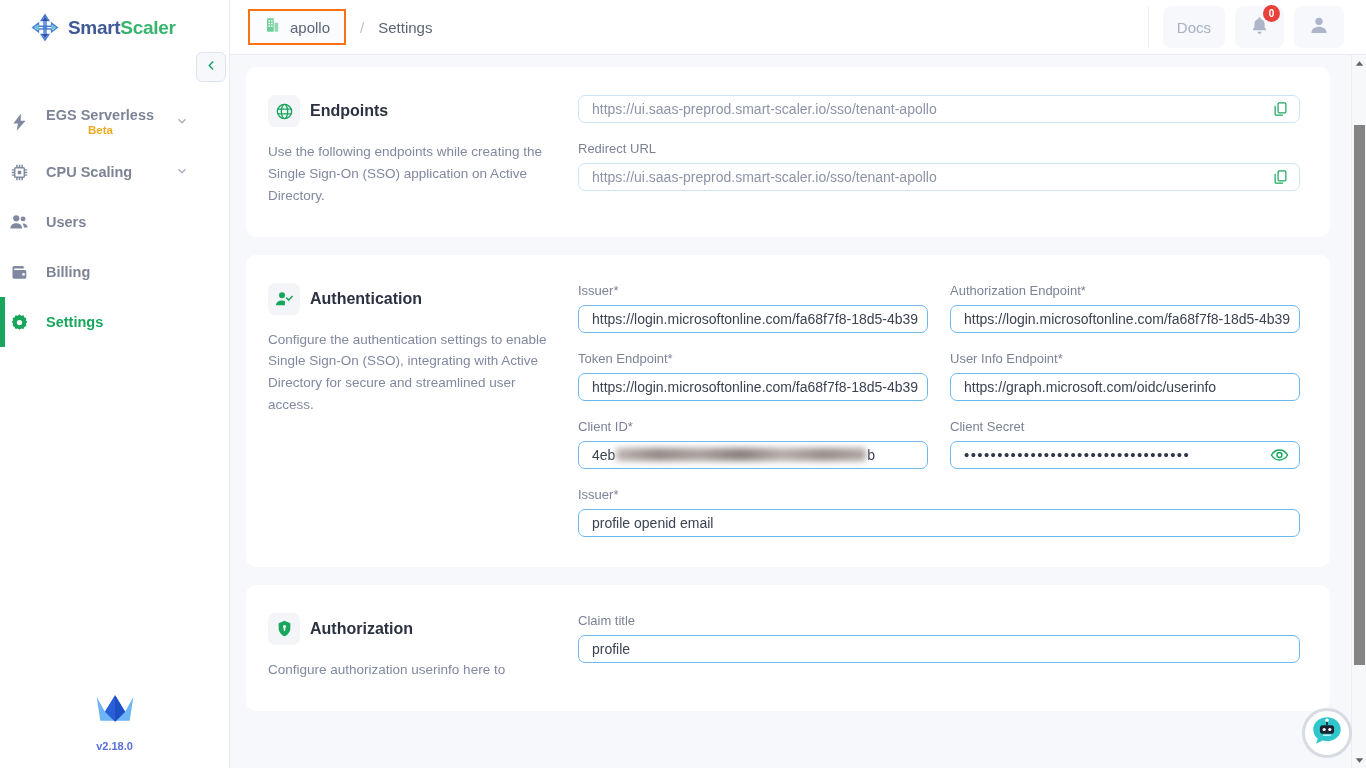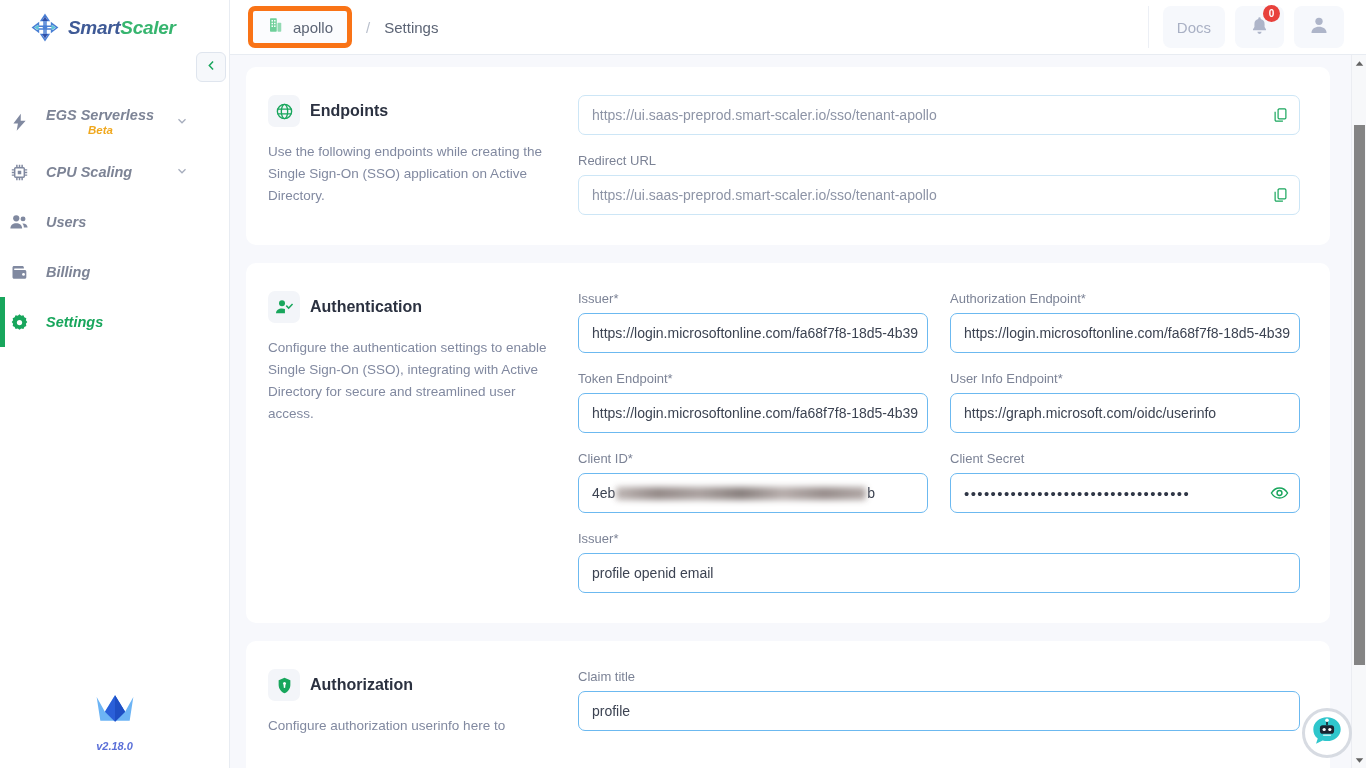--- a/index.html
+++ b/index.html
@@ -10,21 +10,21 @@
     background: #ffffff;
   }
   .app { display: flex; width: 1366px; height: 768px; position: relative; }
 
   
   .sidebar {
     width: 230px; height: 768px;
     background: #ffffff;
     border-right: 1px solid #e8ecf2;
     display: flex; flex-direction: column;
-    position: relative; flex: 0 0 230px; font-style: italic;
+    position: relative; flex: 0 0 230px;
   }
   .brand {
     height: 55px; display: flex; align-items: center;
     padding-left: 30px; gap: 8px;
   }
   .brand-logo { width: 30px; height: 30px; flex: 0 0 30px; }
   .brand-text { font-size: 19px; font-weight: bold; letter-spacing: -0.3px; }
   .brand-smart { color: #3f5a96; }
   .brand-scaler { color: #37b56f; }
 
@@ -58,21 +58,21 @@
     cursor: pointer; z-index: 40; color: #18a65c;
   }
 
   
   .main { flex: 1; display: flex; flex-direction: column; background: #f7f8fc; min-width: 0; position: relative;}
   .topbar {
     height: 55px; background: #ffffff; border-bottom: 1px solid #e8ecf2;
     display: flex; align-items: center; padding: 0 0 0 18px; flex: 0 0 55px;
   }
   .tenant-chip {
-    height: 36px; border: 5px solid #f97316; border-radius: 7px;
+    height: 36px; border: 2px solid #f97316; border-radius: 0;
     background: #fbfcfe; display: flex; align-items: center; gap: 8px;
     padding: 16px 14px; cursor: pointer;
   }
   .tenant-name { font-size: 15px; color: #5c6475; }
   .crumb-sep { color: #b9bfcc; margin: 0 14px; font-size: 15px; }
   .crumb-cur { font-size: 15px; color: #5c6475; }
   .topbar-spacer { flex: 1; }
   .topbar-div { width: 1px; height: 42px; background: #eceff5; margin-right: 14px; }
   .tb-btn {
     height: 42px; min-width: 48px; border-radius: 8px; background: #f6f8fc;
@@ -106,21 +106,21 @@
   .sec-desc { font-size: 13.5px; color: #8189a0; line-height: 1.62; }
 
   .card-right { flex: 1; min-width: 0; }
   .fgrid { display: flex; flex-wrap: wrap; gap: 0 22px; }
   .field { margin-bottom: 18px; }
   .field.full { width: 100%; }
   .field.half { width: calc(50% - 11px); }
   .flabel { font-size: 13px; color: #7c8396; margin-bottom: 7px; display:block; }
   .inwrap { position: relative; }
   .inbox {
-    width: 100%; height: 40px; border-radius: 7px;
+    width: 100%; height: 28px; border-radius: 7px;
     border: 1px solid #6cb9f0; background: #ffffff;
     font-size: 14px; color: #3c4352; padding: 0 40px 0 13px;
     font-family: "Liberation Sans", sans-serif;
     display: flex; align-items: center;
     white-space: nowrap; overflow: hidden;
   }
   .inbox.soft { border-color: #cde6f6; color: #8d94a6; }
   .in-ico {
     position: absolute; right: 11px; top: 50%; transform: translateY(-50%);
     cursor: pointer; display: flex; align-items: center; color: #18a65c;

